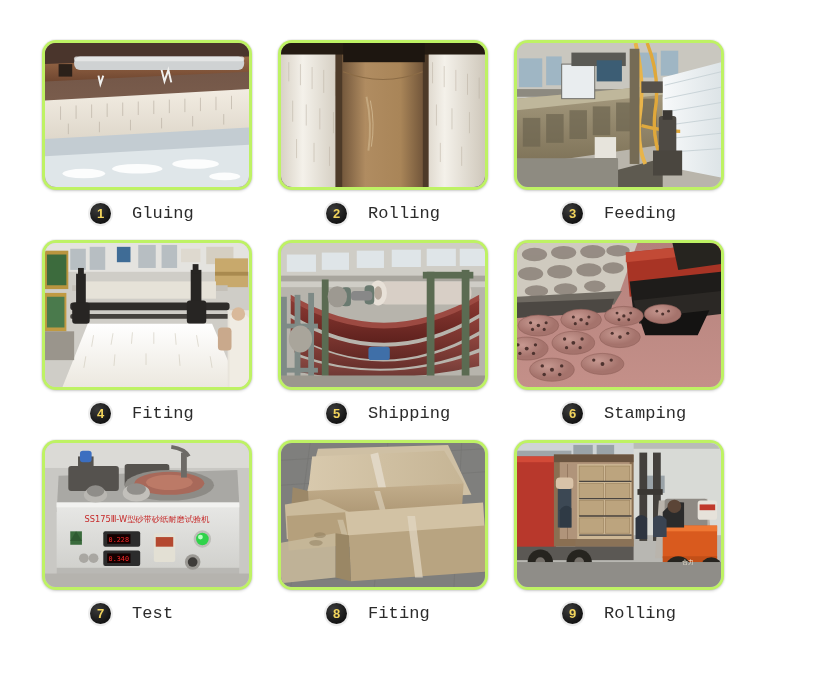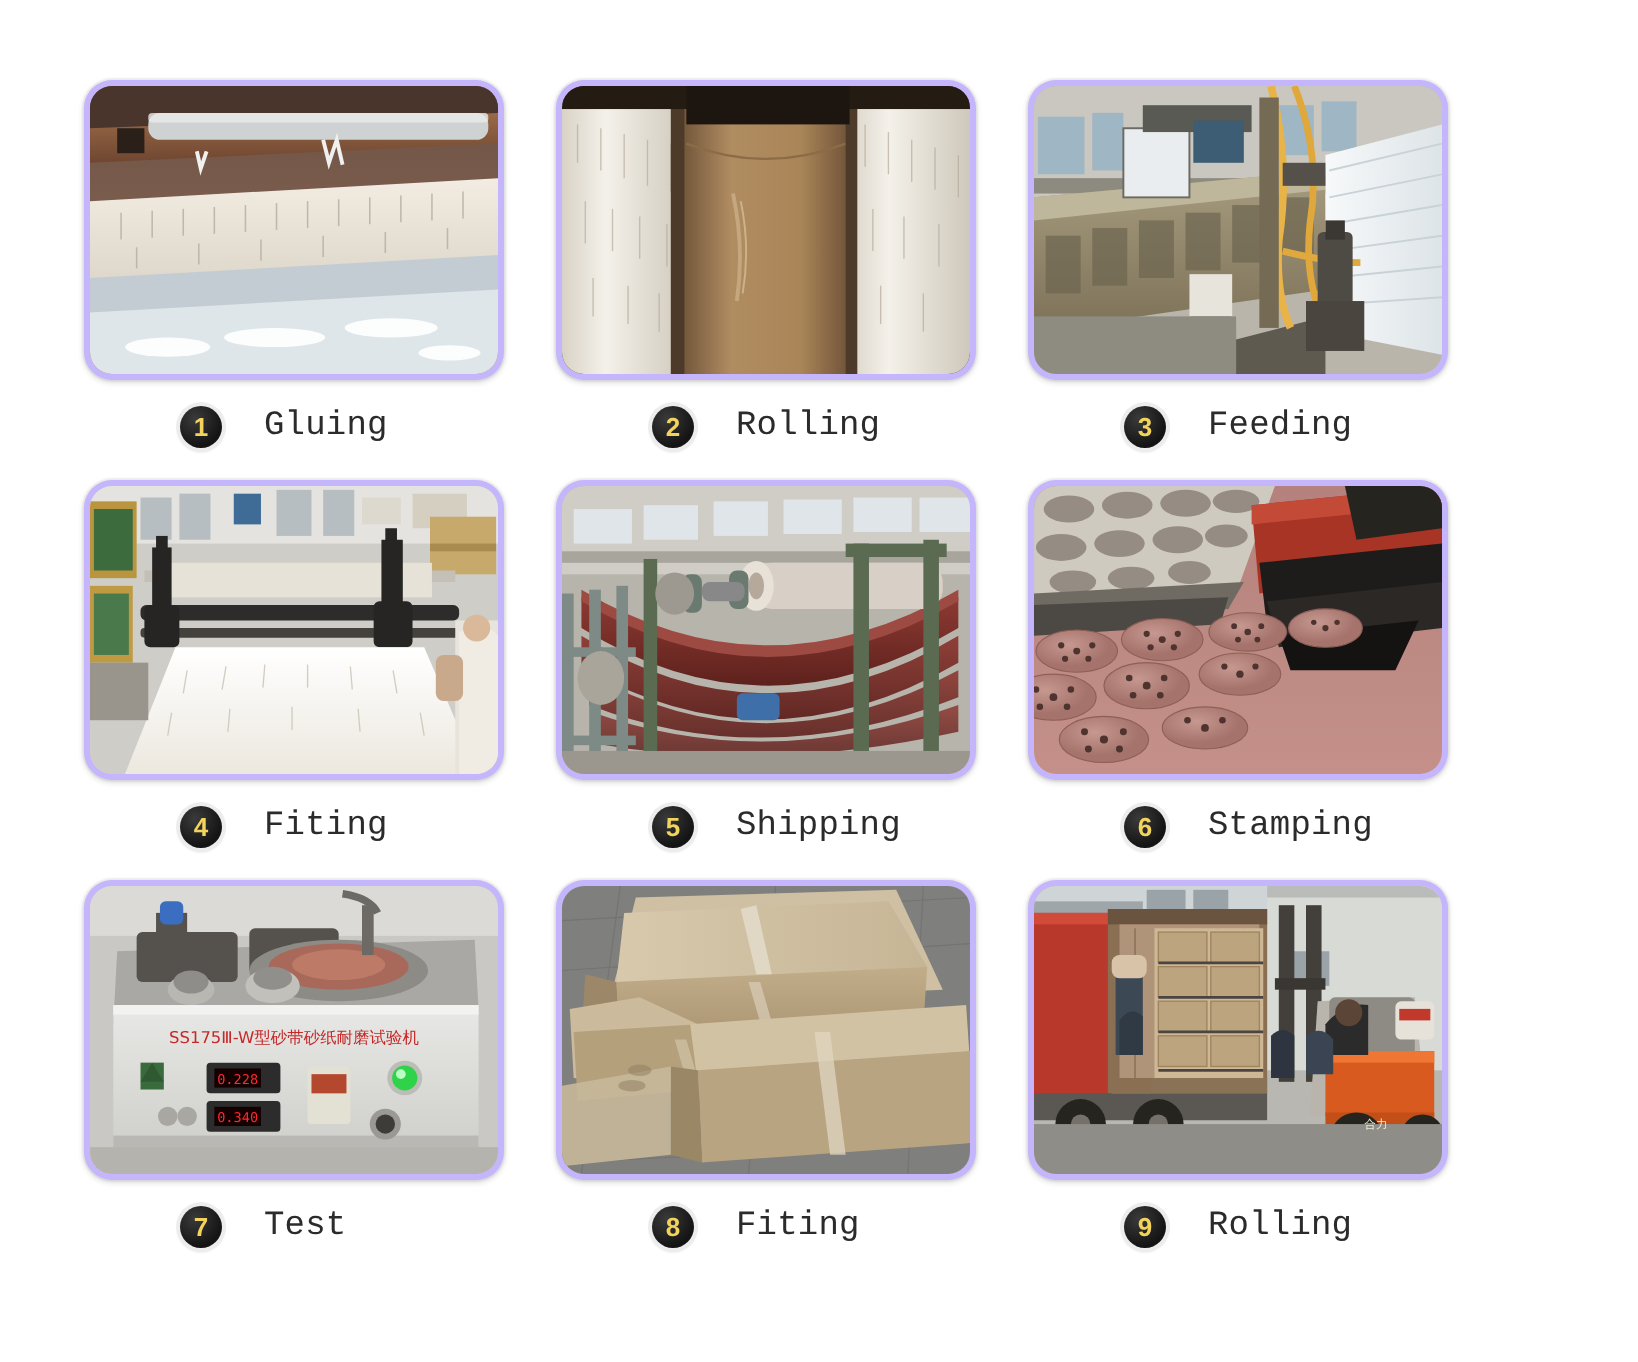--- a/index.html
+++ b/index.html
@@ -30,21 +30,21 @@
     width: 210px;
     height: 200px;
     position: relative;
   }
 
   .photo-frame {
     width: 210px;
     height: 150px;
     box-sizing: border-box;
     border-radius: 14px;
-    background: #c4b5fd;
+    background: #bef264;
     padding: 3px;
     box-shadow: 0 1px 3px rgba(0,0,0,0.18), 0 0 0 1px rgba(0,0,0,0.04);
     overflow: hidden;
   }
   .photo {
     width: 100%;
     height: 100%;
     border-radius: 11px;
     overflow: hidden;
     position: relative;

